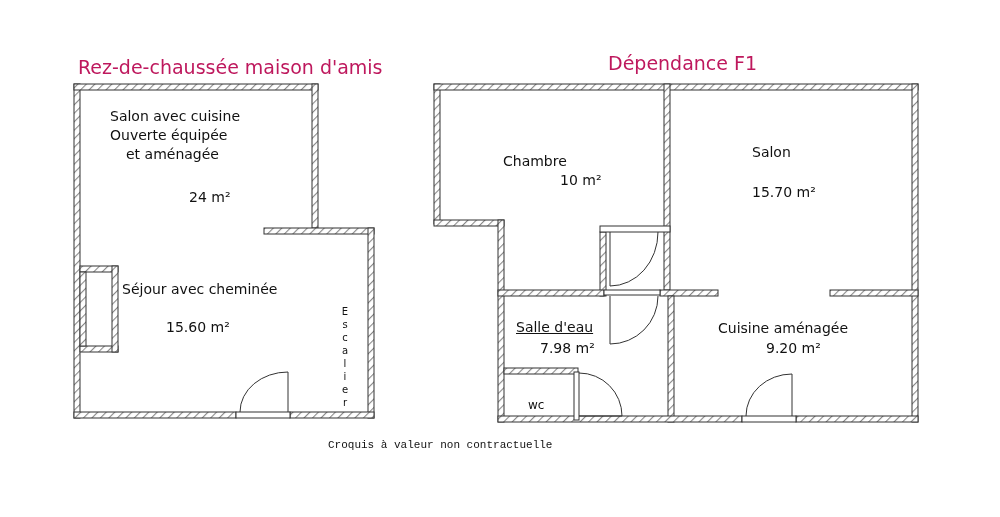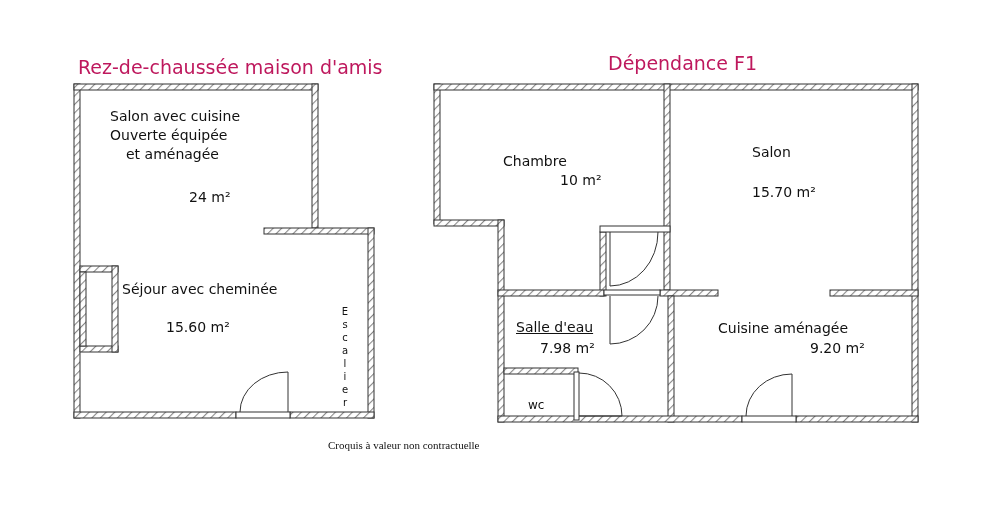--- a/index.html
+++ b/index.html
@@ -1,19 +1,19 @@
 <!DOCTYPE html>
 <html><head>
 <meta charset="utf-8">
 <style>
   html, body { margin:0; padding:0; background:#ffffff; }
   body { width:1000px; height:517px; position:relative; overflow:hidden; font-family:"DejaVu Sans", sans-serif; }
   .title { position:absolute; color:#be185d; font-family:"DejaVu Sans", sans-serif; font-size:19px; white-space:nowrap; }
   .lbl { position:absolute; color:#111; font-family:"DejaVu Sans", sans-serif; font-size:14px; text-align:center; white-space:nowrap; line-height:19px; }
-  .note { position:absolute; color:#111; font-family:Liberation Serif, serif; font-size:11px; white-space:nowrap; }
+  .note { position:absolute; color:#111; font-family:Liberation Mono, monospace; font-size:11px; white-space:nowrap; }
   svg { position:absolute; left:0; top:0; }
   .vert { position:absolute; font-family:"DejaVu Sans", sans-serif; font-size:10px; color:#111; width:10px; text-align:center; line-height:13px; }
 </style>
 </head>
 <body>
 
 <svg width="1000" height="517" viewBox="0 0 1000 517">
   <defs>
     <pattern id="hatch" width="6" height="6" patternUnits="userSpaceOnUse" patternTransform="rotate(45)">
       <rect width="6" height="6" fill="#fff"></rect>
@@ -123,17 +123,17 @@
 <div class="lbl" style="left:503px;top:152px;">Chambre</div>
 <div class="lbl" style="left:516px;top:171px;margin-left:44px;">10 m²</div>
 
 <div class="lbl" style="left:752px;top:143px;">Salon</div>
 <div class="lbl" style="left:752px;top:183px;">15.70 m²</div>
 
 <div class="lbl" style="left:516px;top:318px;text-decoration:underline;">Salle d'eau</div>
 <div class="lbl" style="left:540px;top:339px;">7.98 m²</div>
 
 <div class="lbl" style="left:718px;top:319px;">Cuisine aménagée</div>
-<div class="lbl" style="left:810px;top:339px;text-align:right;">9.20 m²</div>
+<div class="lbl" style="left:766px;top:339px;text-align:right;">9.20 m²</div>
 
 <div class="lbl" style="left:528px;top:396px;font-size:12px;font-weight:normal;">wc</div>
 
 <div class="note" style="left:328px;top:439px;">Croquis à valeur non contractuelle</div>
 
 </body></html>

